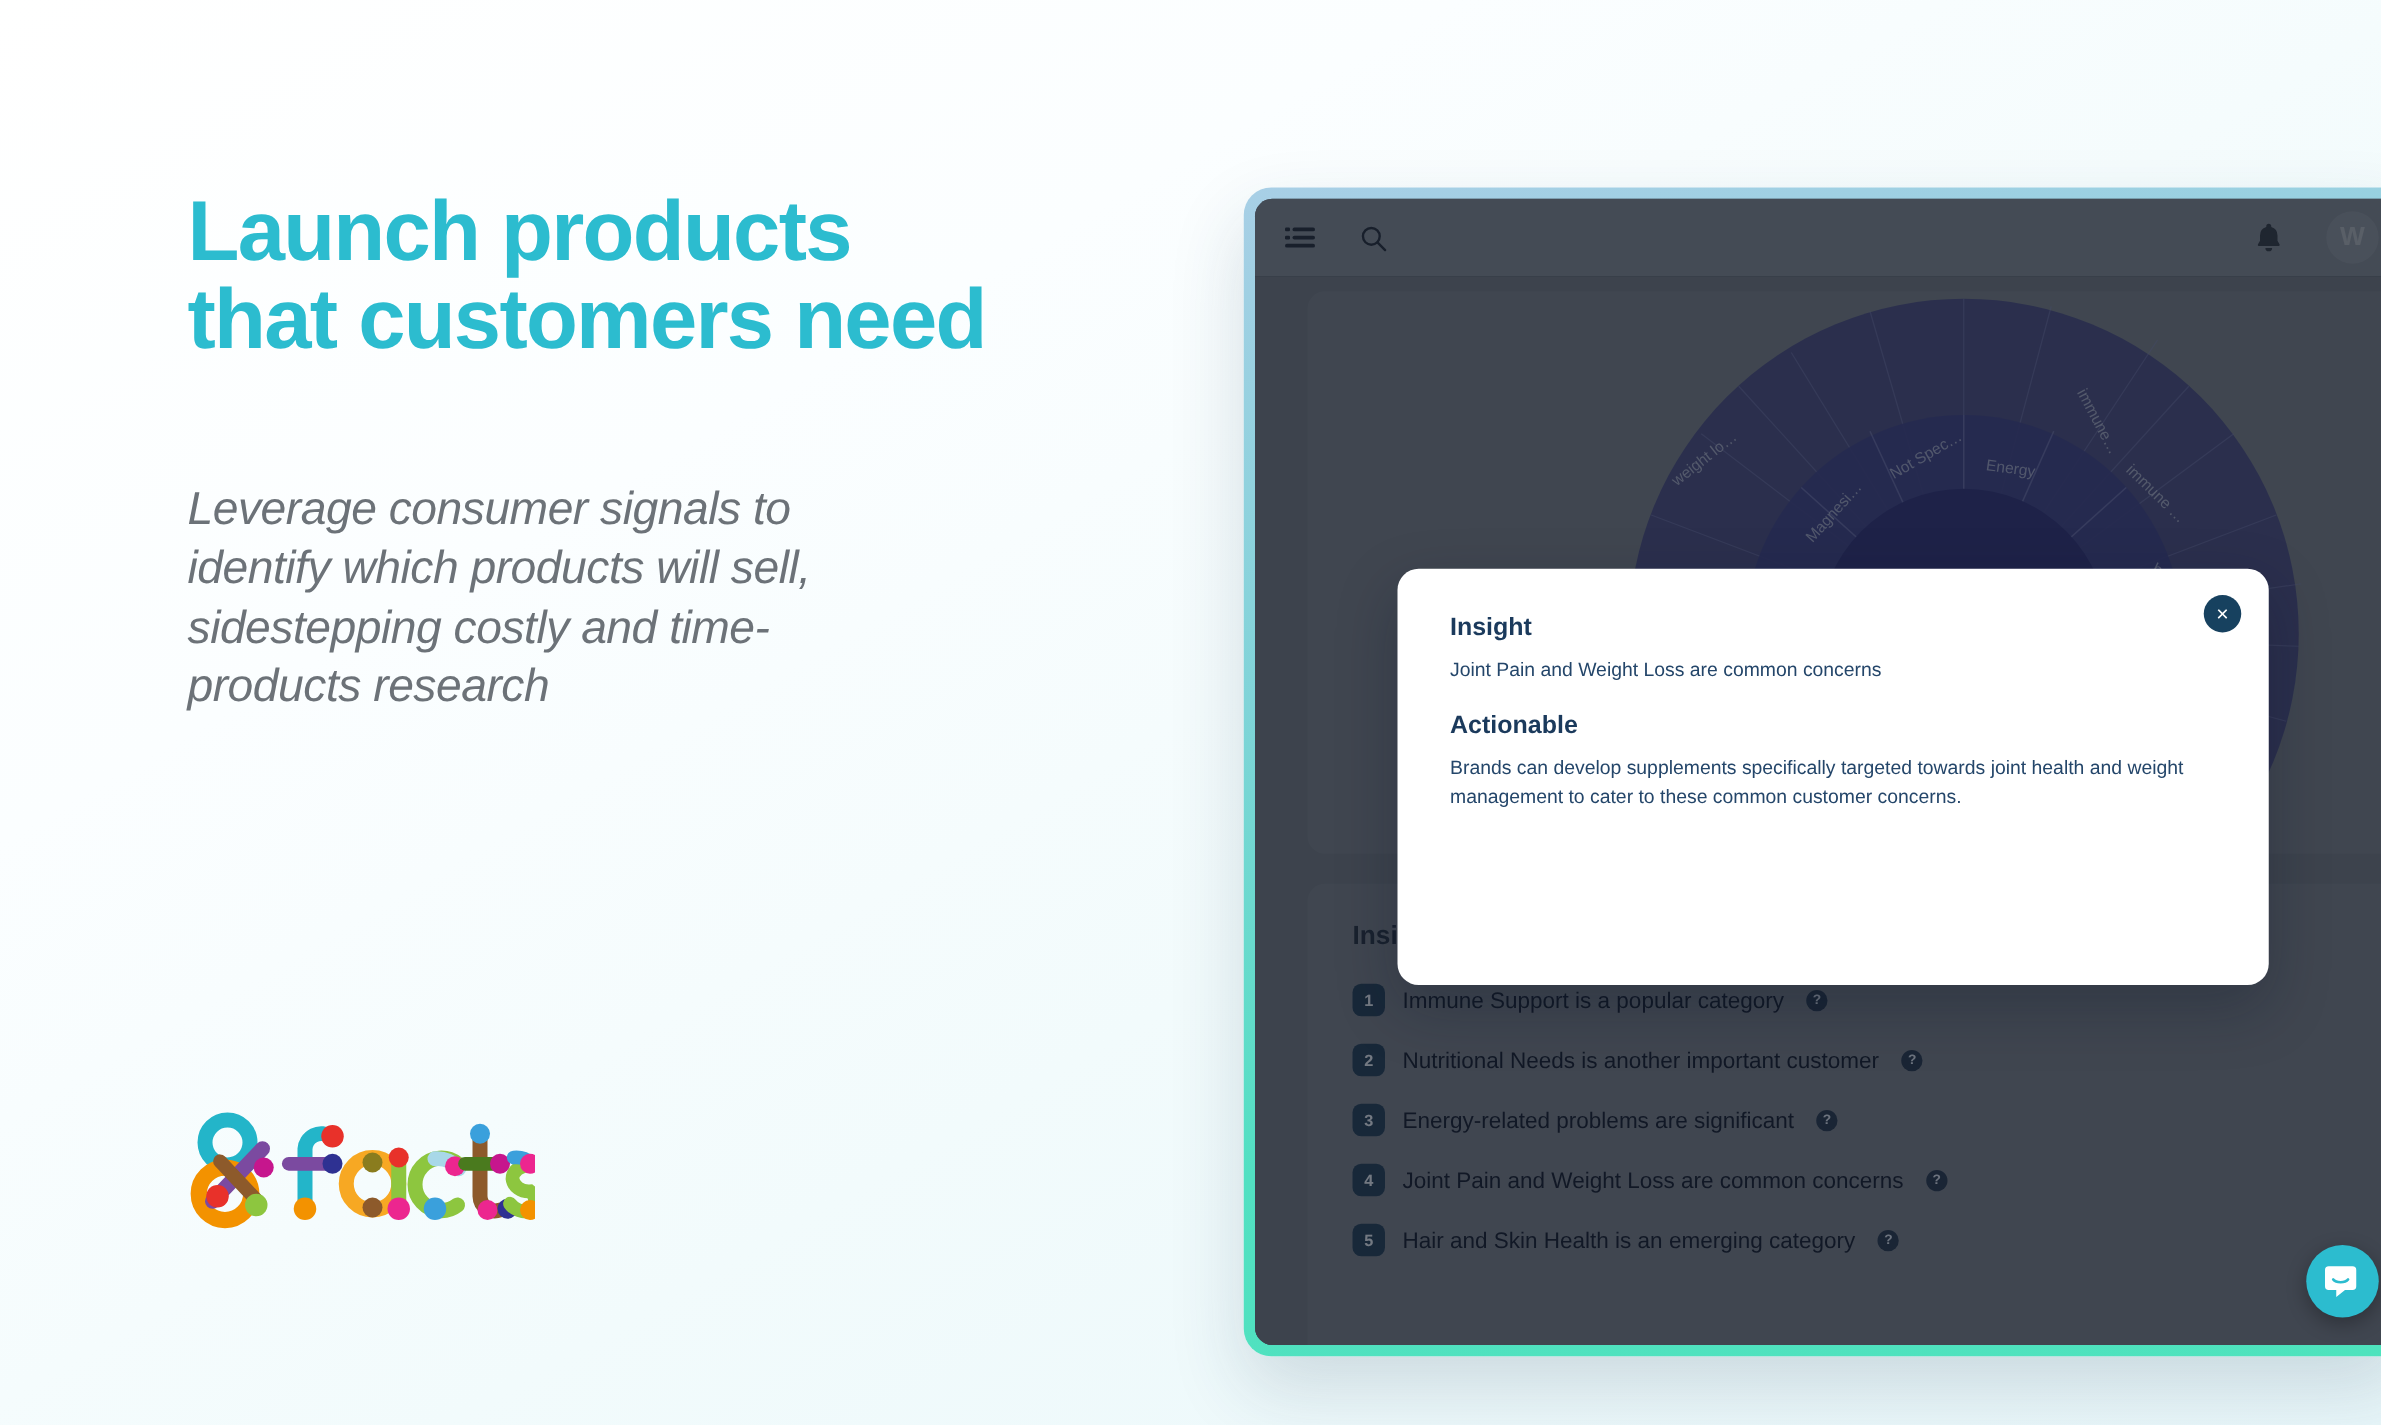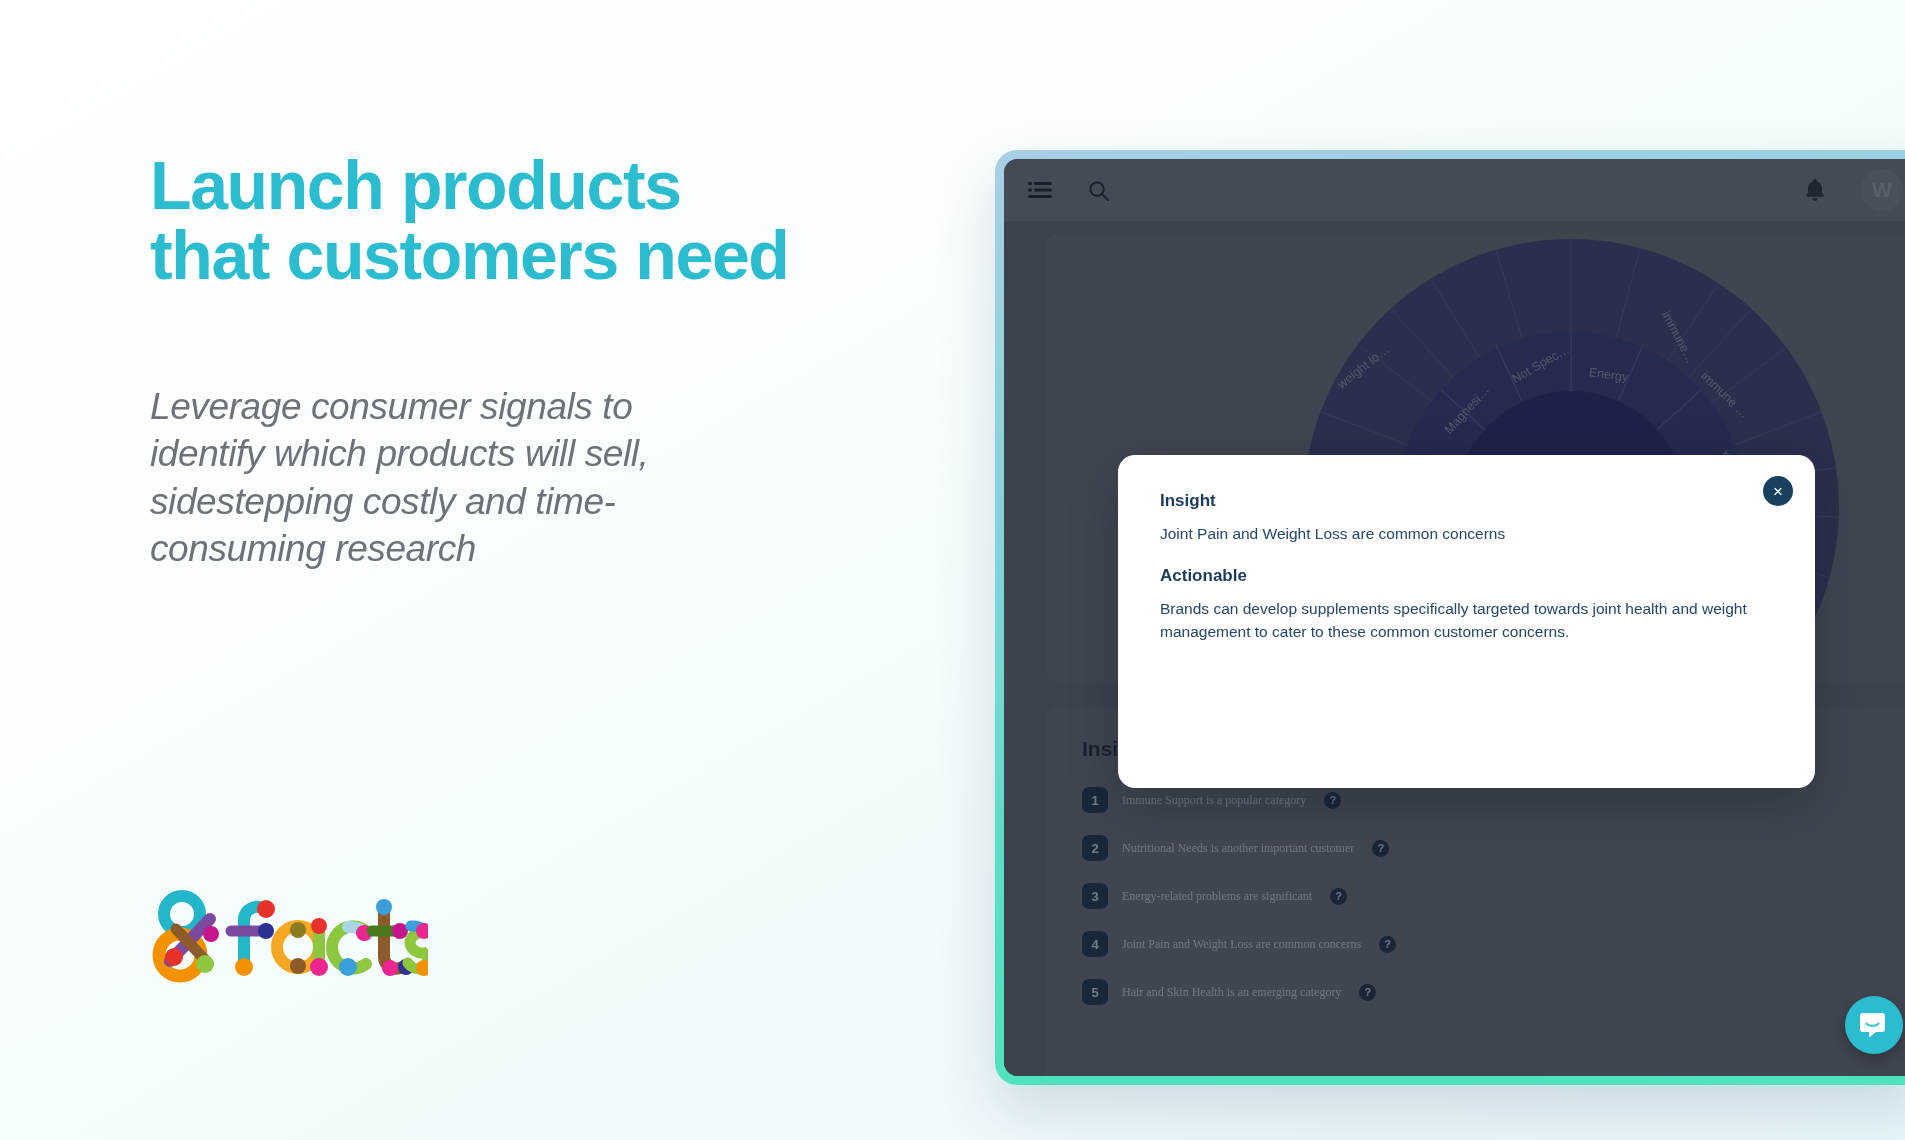--- a/index.html
+++ b/index.html
@@ -165,23 +165,22 @@
   .insight-badge {
     width: 26px; height: 26px;
     border-radius: 7px;
     background: #1e3a56;
     color: #e7edf5;
     font-size: 13px; font-weight: 600;
     display: flex; align-items: center; justify-content: center;
     flex: 0 0 auto;
   }
   .insight-text {
-    font-size: 12px;
-    color: #e5e5e5;
-    font-family: Liberation Serif, serif;
+    font-size: 18px;
+    color: #0f172a;
   }
   .help-icon {
     width: 17px; height: 17px;
     border-radius: 50%;
     background: #23344c;
     color: #d7e0ee;
     font-size: 11px; font-weight: 700;
     display: flex; align-items: center; justify-content: center;
     margin-left: 4px;
     flex: 0 0 auto;
@@ -204,21 +203,21 @@
     width: 30px; height: 30px;
     border-radius: 50%;
     background: #17415f;
     color: #fff;
     display: flex; align-items: center; justify-content: center;
     font-size: 17px; line-height: 1;
     cursor: pointer;
     border: none;
   }
   .modal h3 {
-    font-size: 17px;
+    font-size: 20px;
     font-weight: 700;
     color: #1b3a5c;
     margin-bottom: 12px;
   }
   .modal p {
     font-size: 15.5px;
     line-height: 1.48;
     color: #24466a;
     margin-bottom: 20px;
     max-width: 640px;
@@ -248,21 +247,21 @@
 
     <div class="headline">
       <span class="ln">Launch products</span>
       <span class="ln">that customers need</span>
     </div>
 
     <div class="subhead">
       <span class="ln">Leverage consumer signals to</span>
       <span class="ln">identify which products will sell,</span>
       <span class="ln">sidestepping costly and time-</span>
-      <span class="ln">consuming research</span>
+      <span class="ln">products research</span>
     </div>
 
     <div class="logo">
       <svg viewBox="0 0 280 105" width="280" height="105" aria-label="&amp;facts">
         <g fill="none" stroke-linecap="round">
 
           <circle cx="34" cy="29" r="18" stroke="#23b5c9" stroke-width="12"></circle>
           <circle cx="32" cy="70" r="21" stroke="#f39200" stroke-width="13"></circle>
           <line x1="22" y1="76" x2="62" y2="34" stroke="#7b4aa0" stroke-width="12"></line>
           <line x1="28" y1="44" x2="60" y2="78" stroke="#8d5a2b" stroke-width="11"></line>

